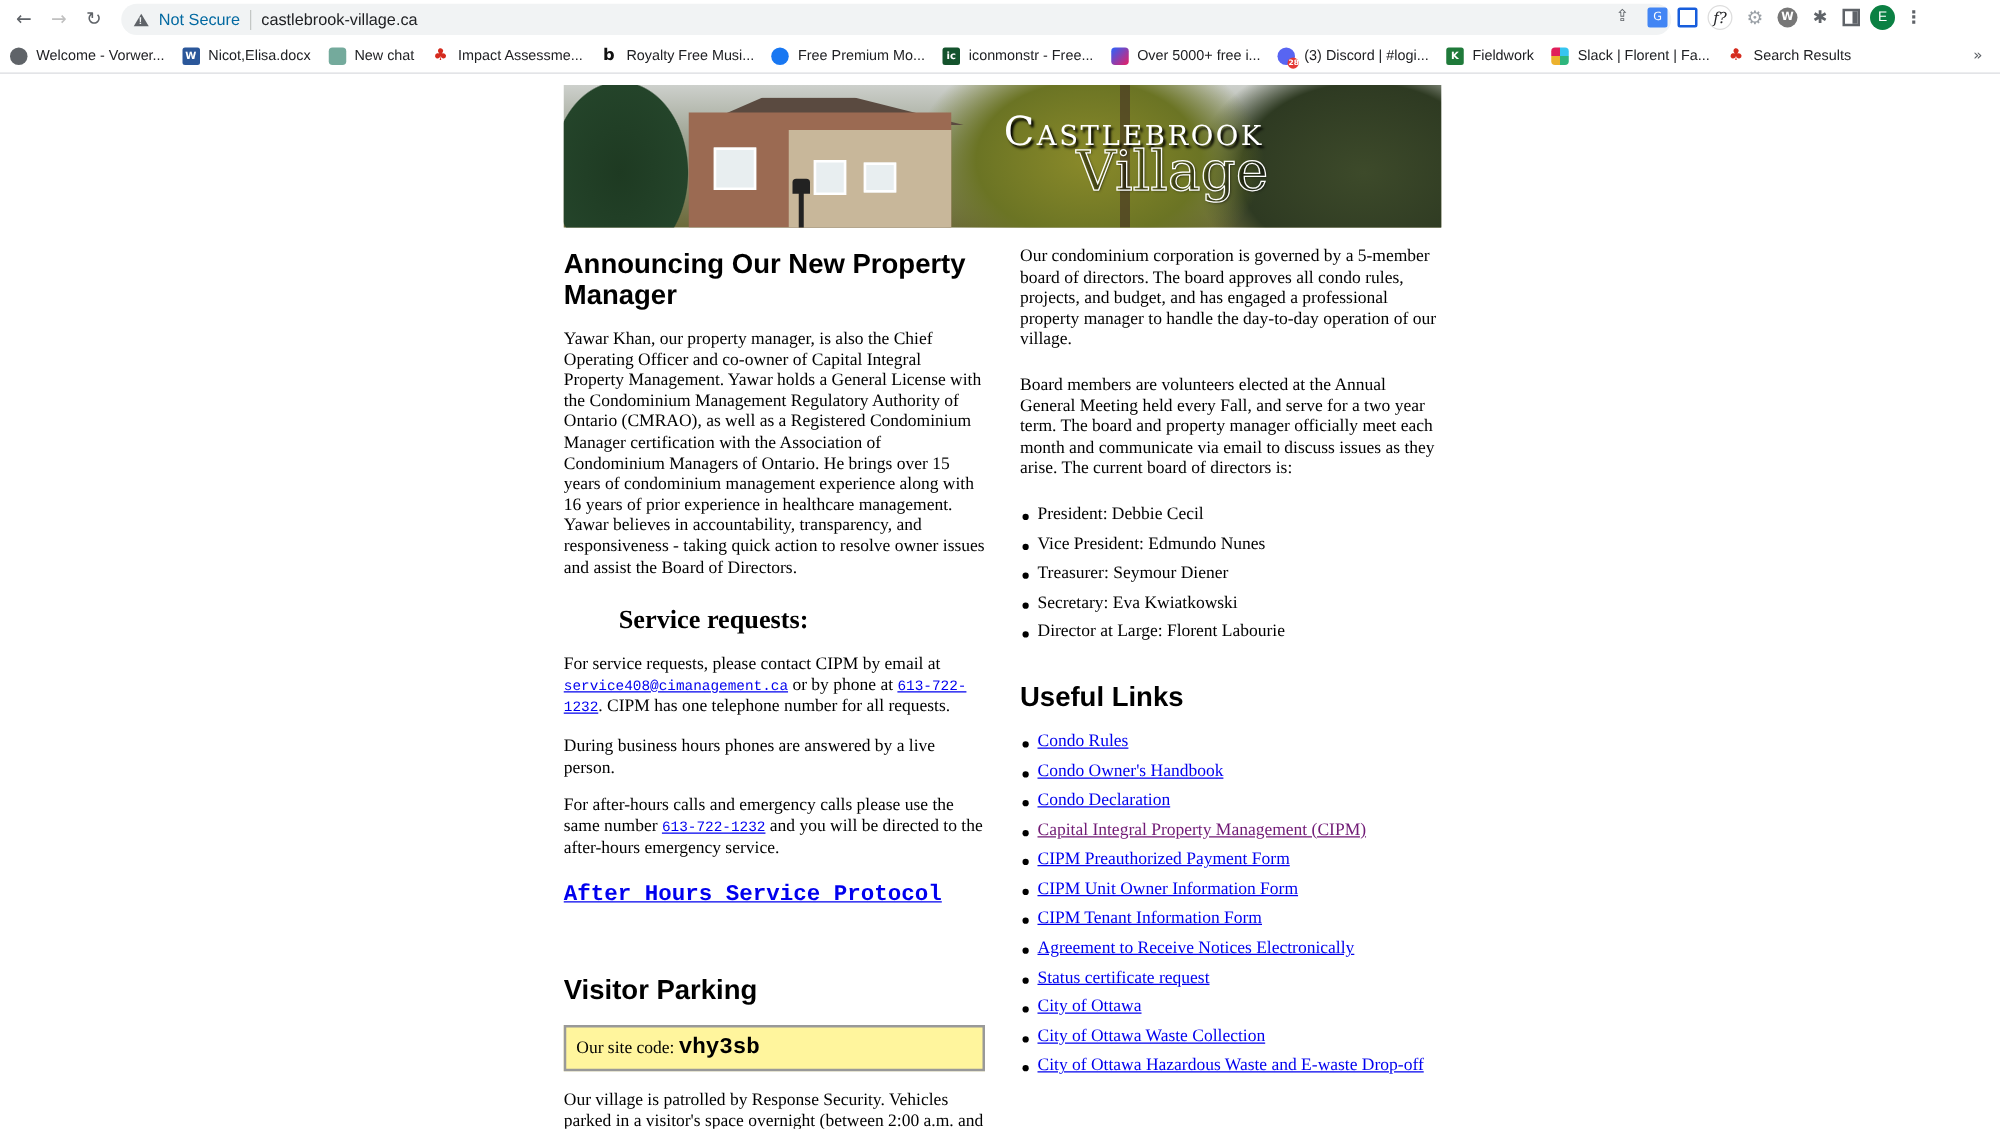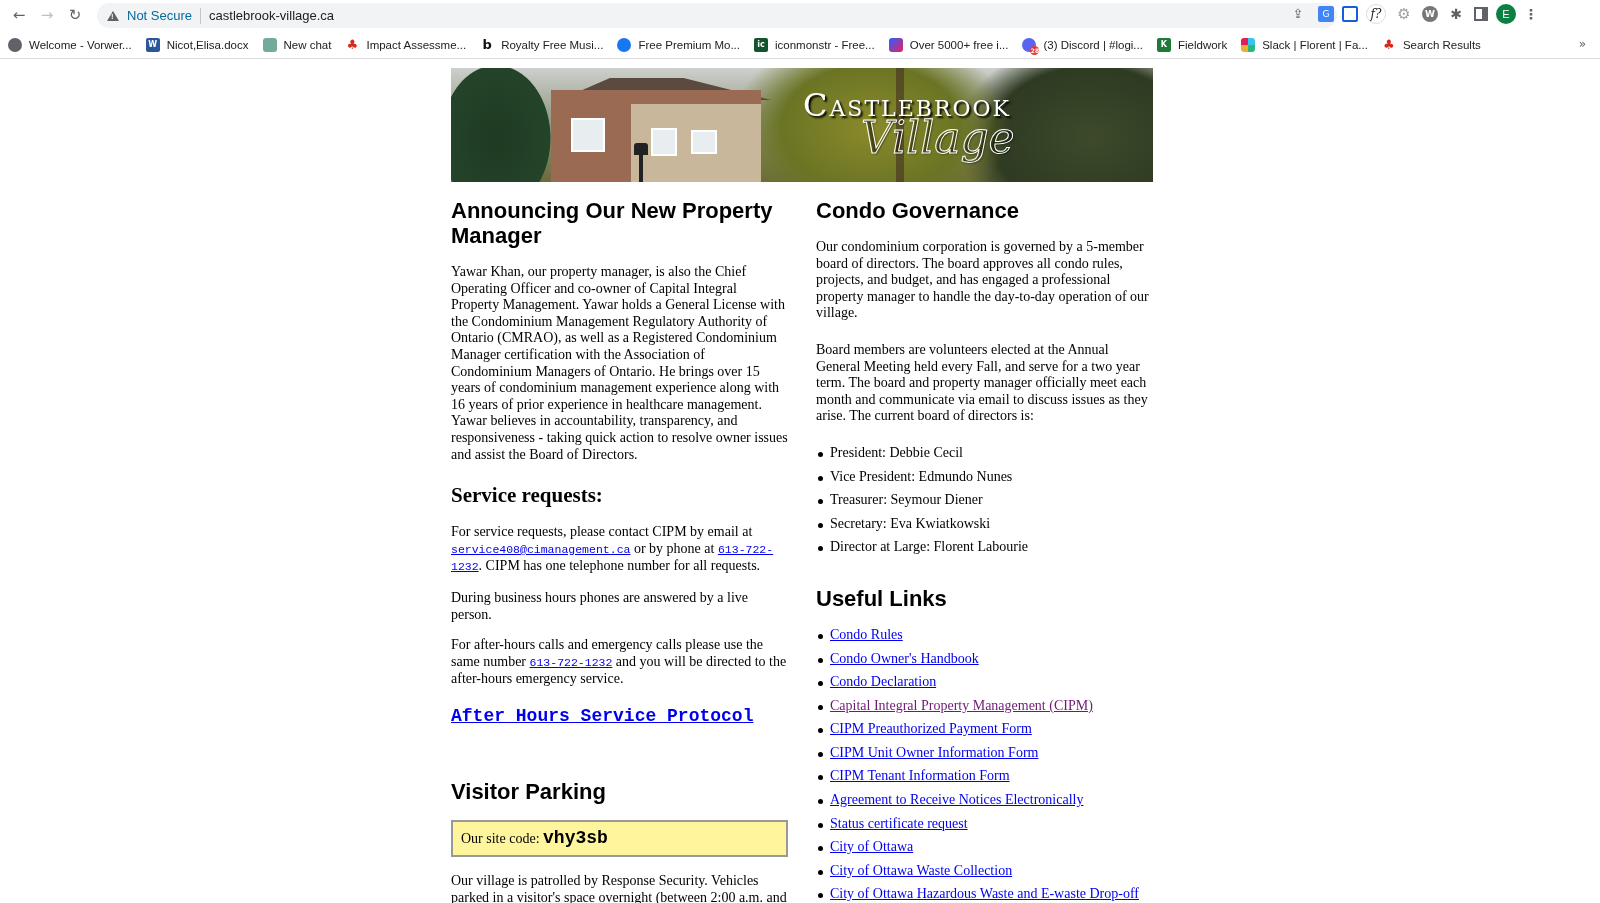--- a/index.html
+++ b/index.html
@@ -56,28 +56,28 @@
       radial-gradient(ellipse 180px 130px at 640px 70px, #3d4a2a 0%, #2e3a22 55%, transparent 75%),
       linear-gradient(180deg, #cdd0cc 0%, #9aa08e 40%, #6c6a3a 100%); }
   .house { position: absolute; left: 100px; top: 22px; width: 210px; height: 92px; background: #9b6a52; }
   .house-roof { position: absolute; left: 90px; top: 10px; width: 230px; height: 22px; background: #5a4a40; clip-path: polygon(8% 100%, 30% 0, 62% 0, 100% 100%); }
   .house-siding { position: absolute; left: 180px; top: 36px; width: 130px; height: 78px; background: #c8b79a; }
   .win { position: absolute; background: #e8eef0; border: 2px solid #fff; }
   .lamp { position: absolute; left: 188px; top: 85px; width: 4px; height: 30px; background: #222; }
   .lamp-head { position: absolute; left: 183px; top: 75px; width: 14px; height: 12px; background: #222; border-radius: 3px 3px 0 0; }
   .trunk { position: absolute; left: 445px; top: 0; width: 8px; height: 114px; background: #4a3a24; opacity: .7; }
   .banner-title { position: absolute; left: 352px; top: 18px; font-family: "DejaVu Serif", serif; font-size: 32px; color: #fff; letter-spacing: 2px; text-shadow: 2px 2px 2px #000; font-variant: small-caps; }
-  .banner-sub { position: absolute; left: 410px; top: 44px; font-family: "DejaVu Serif", serif; font-style: italic; font-size: 44px; color: transparent; -webkit-text-stroke: 1px #fff; text-shadow: 1px 1px 2px rgba(0,0,0,.5); }
+  .banner-sub { position: absolute; left: 410px; top: 44px; font-family: "DejaVu Serif", serif; font-size: 44px; color: transparent; -webkit-text-stroke: 1px #fff; text-shadow: 1px 1px 2px rgba(0,0,0,.5); }
 
   .cols { display: flex; margin-top: 16px; }
   .col-left { width: 337px; margin-right: 28px; }
   .col-right { width: 337px; }
 
   h2.sans { font-family: "Liberation Sans", sans-serif; font-size: 22px; font-weight: bold; line-height: 25px; margin-bottom: 16px; }
-  h2.serif { font-family: "Liberation Serif", serif; font-size: 21px; font-weight: bold; line-height: 25px; margin-bottom: 16px; }
+  h2.serif { font-family: "Liberation Serif", serif; font-size: 21px; font-weight: bold; line-height: 25px; margin-bottom: 16px; margin-left: 44px; }
   p { font-size: 14px; line-height: 16.6px; margin-bottom: 14px; }
   a { color: #0000ee; text-decoration: underline; }
   a.visited { color: #701a75; }
   .mono { font-family: "Liberation Mono", monospace; font-size: 11.5px; }
   .mono-bold { font-family: "Liberation Mono", monospace; font-size: 18px; font-weight: bold; }
 
   ul { list-style: none; margin-bottom: 14px; }
   ul li { font-size: 14px; line-height: 16.6px; margin-bottom: 7px; position: relative; padding-left: 14px; }
   ul li::before { content: ""; position: absolute; left: 2px; top: 7px; width: 5px; height: 5px; background: #000; border-radius: 50%; }
 
@@ -199,21 +199,20 @@
       <p>During business hours phones are answered by a live person.</p>
       <p><span>For after-hours calls and emergency calls please use the same number </span><a class="mono">613-722-1232</a><span> and you will be directed to the after-hours emergency service.</span></p>
       <p style="margin-top:20px"><a class="mono-bold">After Hours Service Protocol</a></p>
 
       <h2 class="sans" style="margin-top:54px">Visitor Parking</h2>
       <div class="sitecode"><span>Our site code: </span><span class="mono-bold">vhy3sb</span></div>
       <p><span>Our village is patrolled by Response Security. Vehicles parked in a visitor's space overnight (between 2:00 a.m. and 7:00 a.m.) must be registered. You can register your guest's vehicle online at </span></p>
     </div>
 
     <div class="col-right">
-      <h2 class="sans">Condo Governance</h2>
       <p>Our condominium corporation is governed by a 5-member board of directors. The board approves all condo rules, projects, and budget, and has engaged a professional property manager to handle the day-to-day operation of our village.</p>
       <p style="margin-top:20px">Board members are volunteers elected at the Annual General Meeting held every Fall, and serve for a two year term. The board and property manager officially meet each month and communicate via email to discuss issues as they arise. The current board of directors is:</p>
       <ul style="margin-top:20px">
         <li>President: Debbie Cecil</li>
         <li>Vice President: Edmundo Nunes</li>
         <li>Treasurer: Seymour Diener</li>
         <li>Secretary: Eva Kwiatkowski</li>
         <li>Director at Large: Florent Labourie</li>
       </ul>
 

